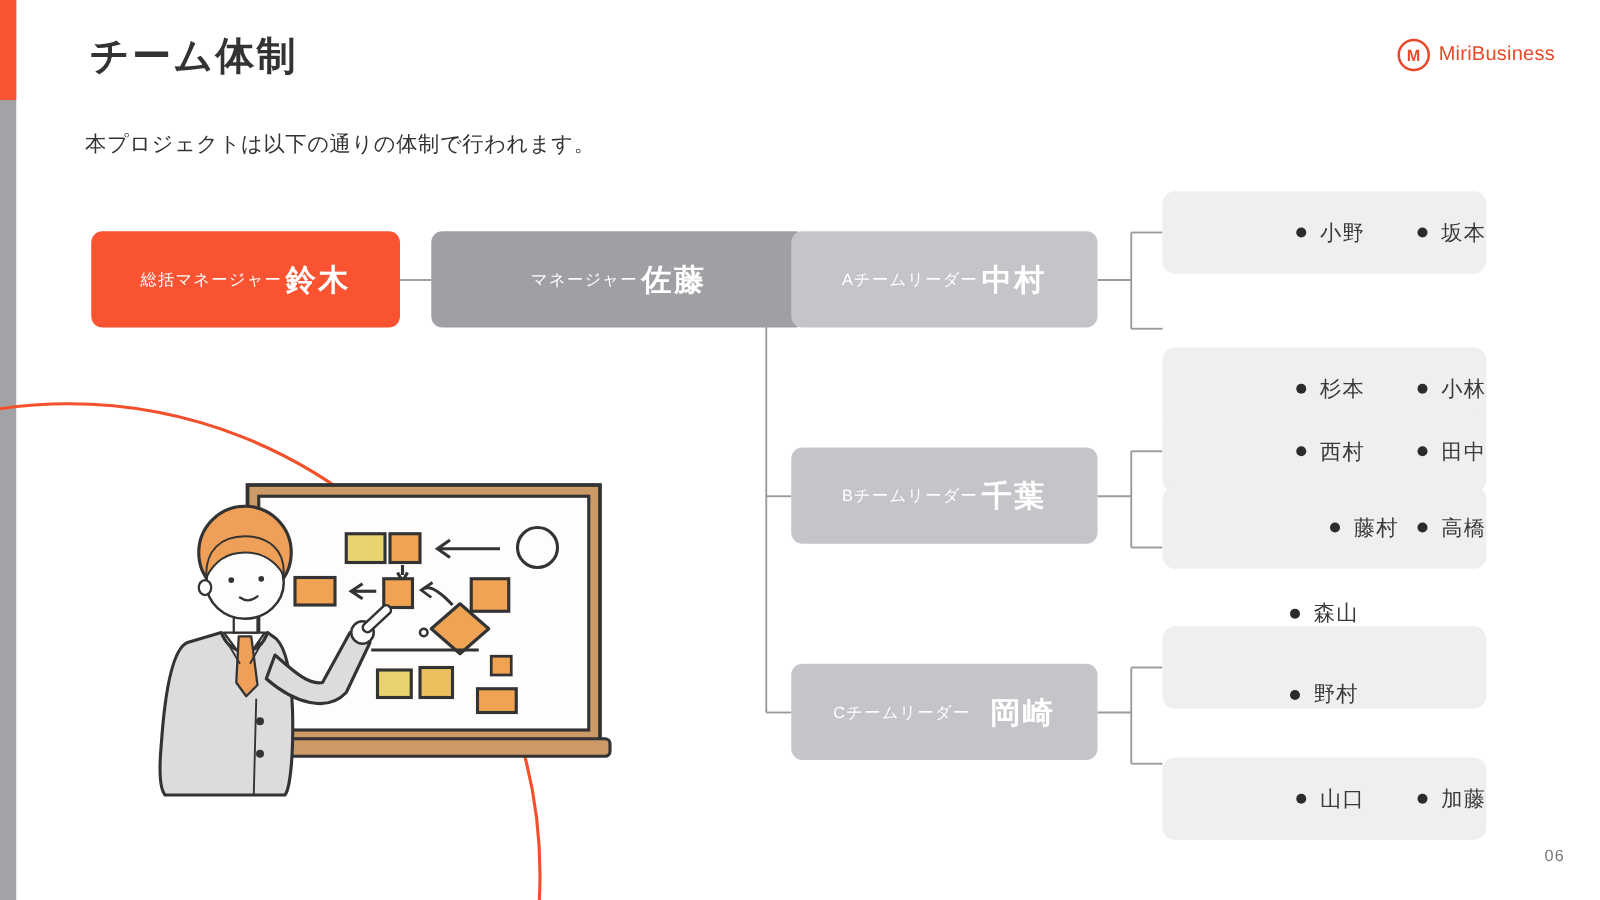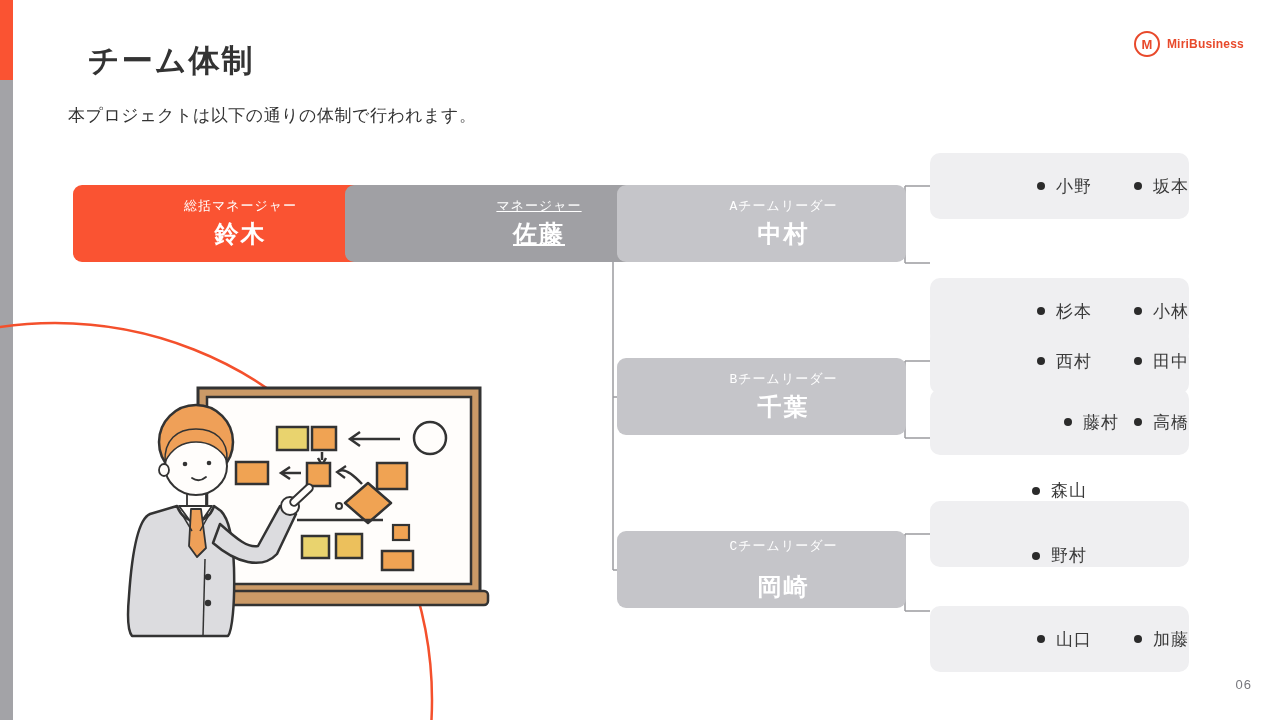--- a/index.html
+++ b/index.html
@@ -14,34 +14,34 @@
   .bar-gray{left:0;top:0;width:13px;height:720px;background:#a3a3a7;}
   .bar-orange{left:0;top:0;width:13px;height:80px;background:#fa5332;}
 
   
   .title{left:72px;top:24px;font-size:31px;font-weight:600;letter-spacing:2px;color:#333;}
   .logo{right:36px;top:31px;display:flex;align-items:center;gap:7px;}
   .logo-mark{
     width:22px;height:22px;border:2.2px solid #e8492b;border-radius:50%;
     color:#e8492b;font-weight:700;font-size:13px;display:flex;align-items:center;justify-content:center;
   }
-  .logo-text{color:#e8492b;font-weight:700;font-size:12px;letter-spacing:.2px;}
+  .logo-text{color:#e8492b;font-weight:400;font-size:16px;letter-spacing:.2px;}
 
   .subtitle{left:68px;top:104px;font-size:17px;color:#333;letter-spacing:.5px;}
 
   
   .node{
-    border-radius:9px;color:#fff;display:flex;flex-direction:column;
-    align-items:center;justify-content:center;gap:3px;text-align:center;padding-left:44px;
+    border-radius:9px;color:#fff;display:flex;flex-direction:row;
+    align-items:center;justify-content:center;gap:3px;text-align:center;
   }
   .node .role{font-size:13px;letter-spacing:1px;}
   .node .name{font-size:24px;font-weight:700;letter-spacing:2px;}
   .node-root{left:73px;top:185px;width:247px;height:77px;background:#fa5332;}
-  .node-manager{left:345px;top:185px;width:300px;height:77px;background:#a0a0a4;text-decoration:underline;}
-  .node-leader{left:617px;width:245px;height:77px;background:#c5c5c9;font-family:Liberation Mono, monospace;}
+  .node-manager{left:345px;top:185px;width:300px;height:77px;background:#a0a0a4;}
+  .node-leader{left:633px;width:245px;height:77px;background:#c5c5c9;}
   .leader-a{top:185px;} .leader-b{top:358px;} .leader-c{top:531px;gap:16px;}
 
   .member-box{
     left:930px;width:259px;height:66px;border-radius:10px;background:#efeff1;
     display:flex;align-items:center;justify-content:flex-end;gap:42px;
   }
   .m-a1{top:153px;} .m-a2{top:230px;margin-top:48px;}
   .m-b1{top:328px;} .m-b2{top:389px;gap:15px;}
   .m-c1{top:501px;flex-direction:column;} .m-c2{top:578px;margin-top:28px;}
   .member{display:flex;align-items:center;gap:11px;font-size:17px;color:#3a3a3a;letter-spacing:1px;}
@@ -51,21 +51,21 @@
   .illustration{left:0;top:300px;pointer-events:none;}
 
   .page-number{right:28px;top:677px;font-size:13px;color:#77777d;letter-spacing:1px;}
 </style>
 </head>
 <body>
 
 <div class="abs bar-gray"></div>
 <div class="abs bar-orange"></div>
 
-<h1 class="abs title" style="margin:16px">チーム体制</h1>
+<h1 class="abs title" style="margin:0">チーム体制</h1>
 <div class="abs logo">
   <span class="logo-mark">M</span>
   <span class="logo-text">MiriBusiness</span>
 </div>
 
 <p class="abs subtitle" style="margin:0">本プロジェクトは以下の通りの体制で行われます。</p>
 
 <svg class="abs connectors" width="1280" height="720" viewBox="0 0 1280 720">
   <g stroke="#9b9b9f" stroke-width="1.5" fill="none">
     <path d="M320,224 H345"></path>

